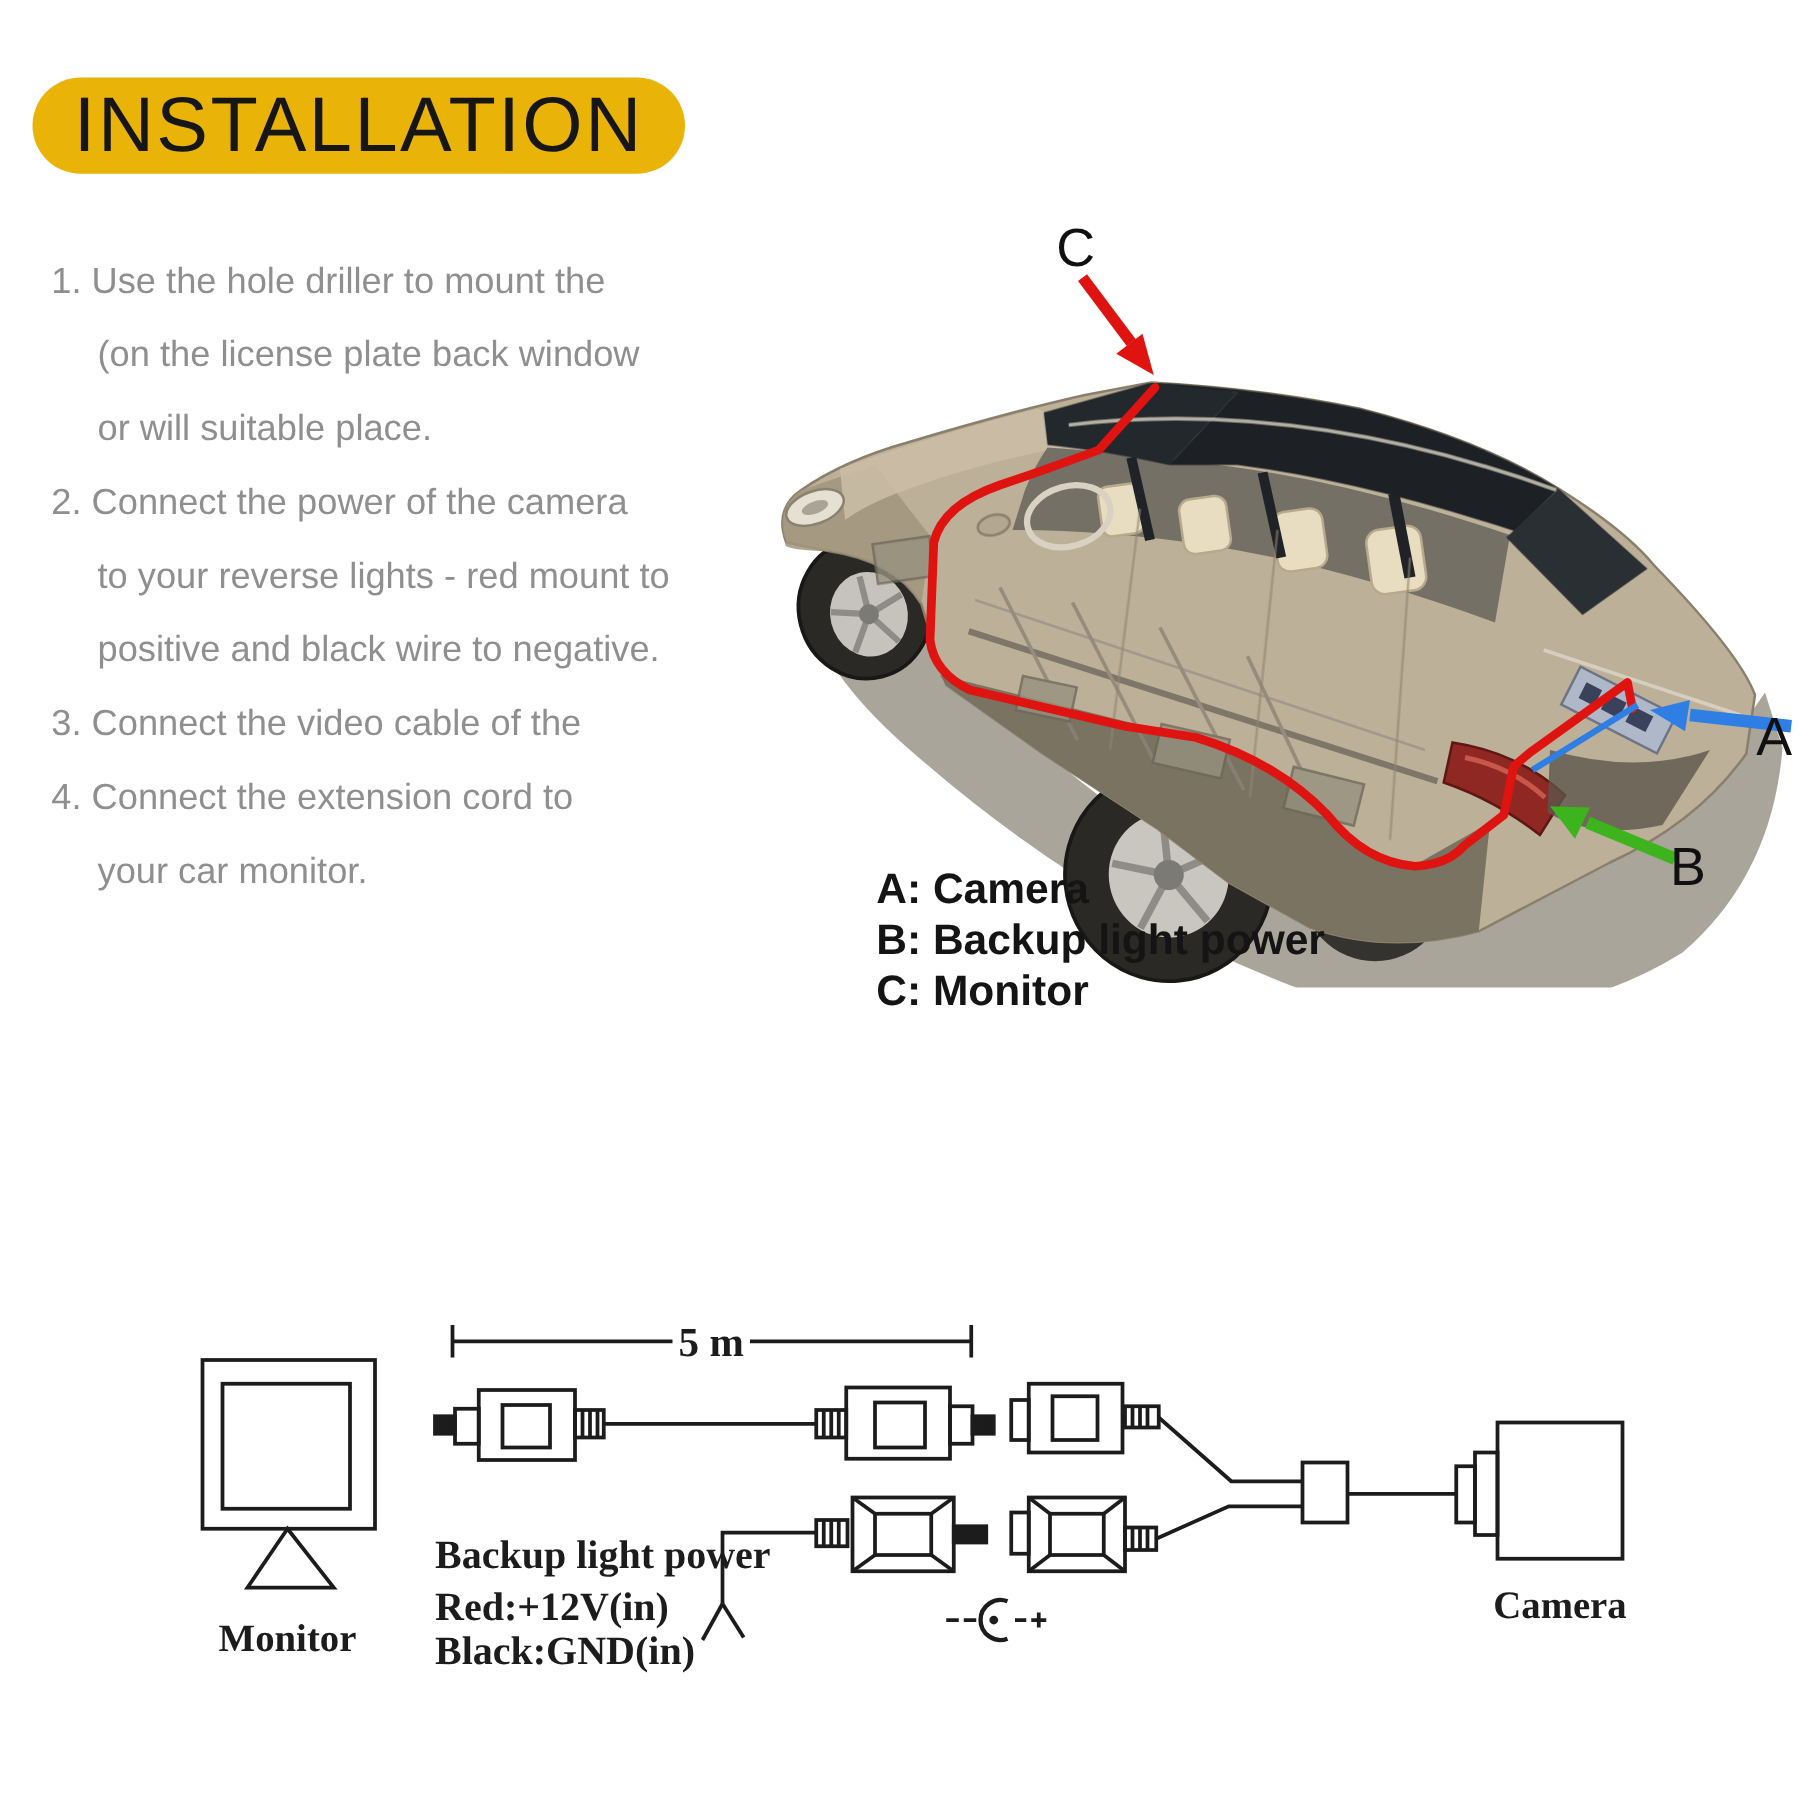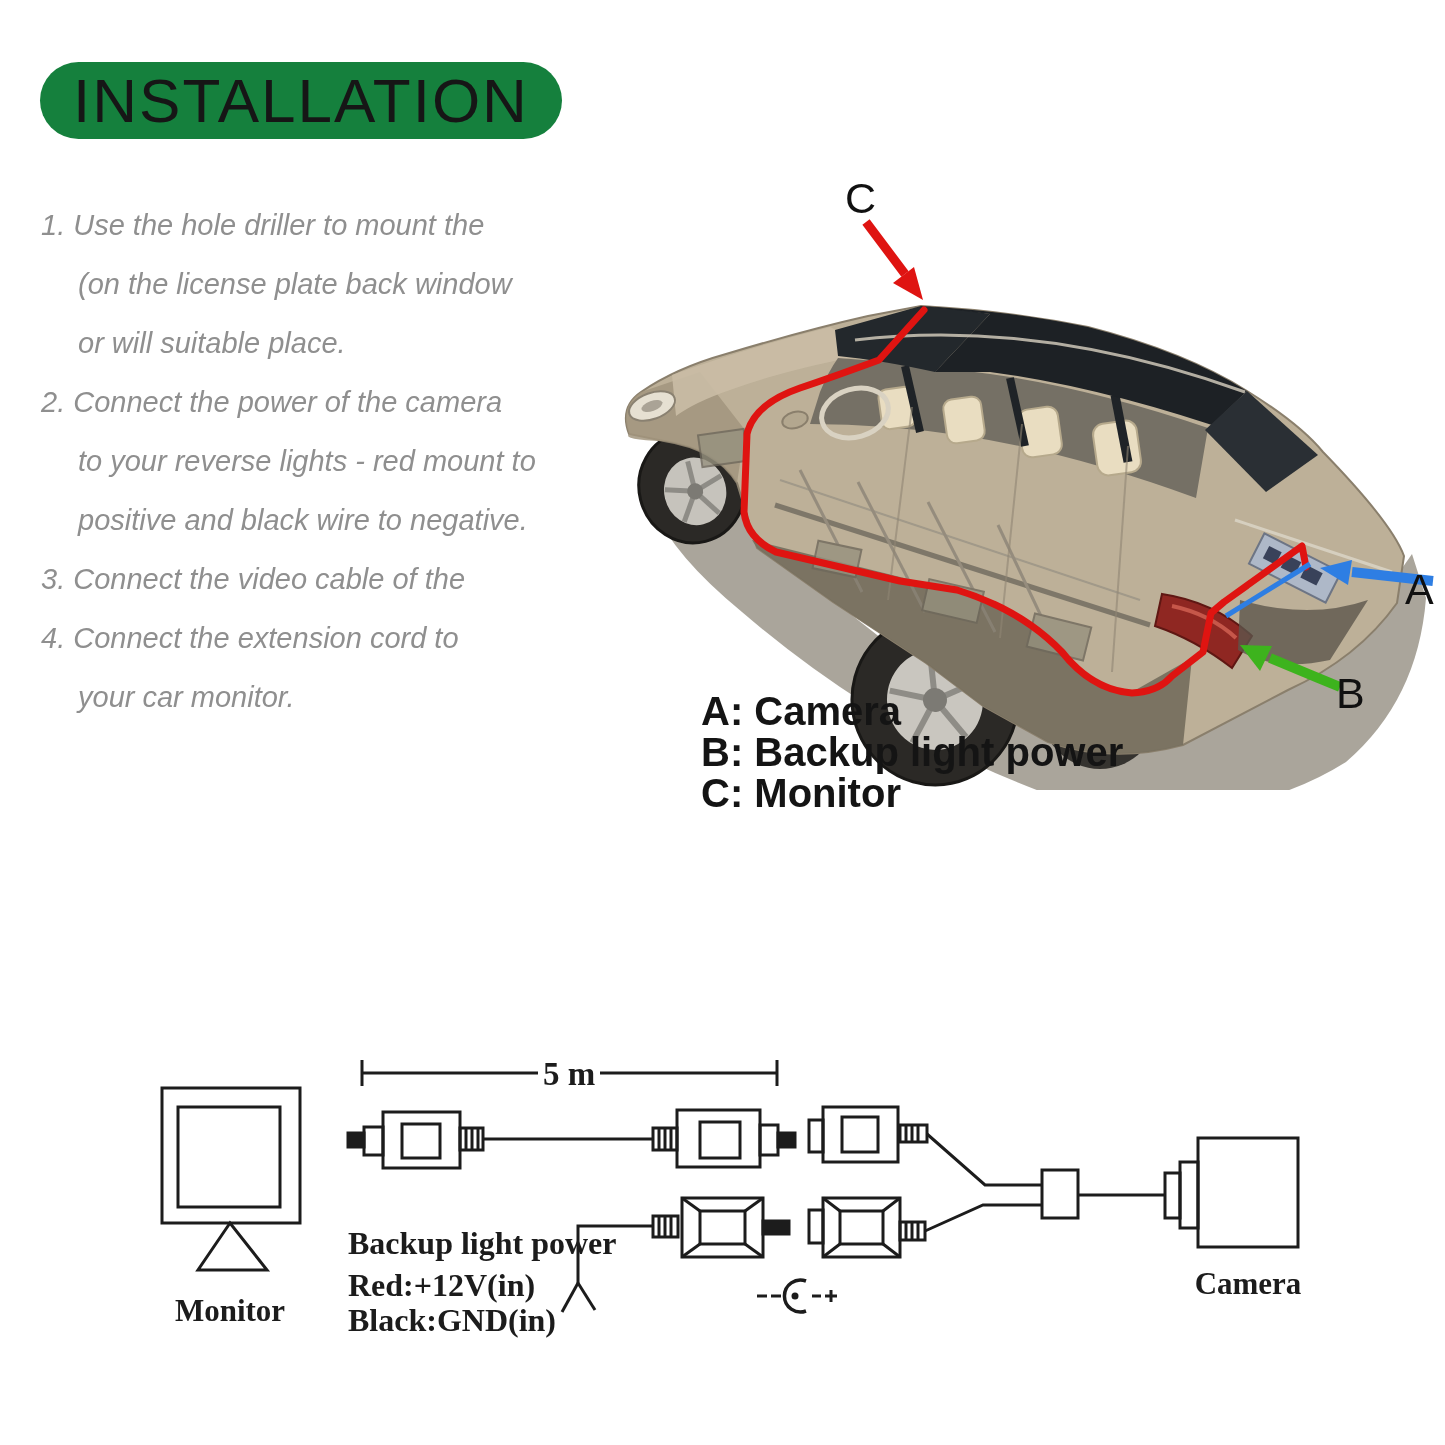--- a/index.html
+++ b/index.html
@@ -1,24 +1,24 @@
 <!DOCTYPE html>
 <html><head>
 <meta charset="utf-8">
 <style>
   html,body{margin:0;padding:0;background:#ffffff;}
   .page{position:relative;width:1445px;height:1445px;background:#ffffff;overflow:hidden;
         font-family:"Liberation Sans",sans-serif;}
-  .title-pill{position:absolute;left:40px;top:62px;width:522px;height:77px;border-radius:40px;
-        background:#15803d;display:flex;align-items:center;justify-content:center;}
+  .title-pill{position:absolute;left:26px;top:62px;width:522px;height:77px;border-radius:40px;
+        background:#eab308;display:flex;align-items:center;justify-content:center;}
   .title-pill span{font-size:62px;letter-spacing:2px;color:#161616;font-weight:400;}
-  .instructions{position:absolute;left:41px;top:196px;width:575px;color:#8f8f8f;font-size:29px;font-style:italic;}
+  .instructions{position:absolute;left:41px;top:196px;width:575px;color:#8f8f8f;font-size:29px;}
   .iline{height:59px;display:flex;align-items:center;white-space:nowrap;}
   .iline.ind{padding-left:37px;}
-  .legend{position:absolute;left:701px;top:691px;color:#141414;font-size:40px;font-weight:bold;
+  .legend{position:absolute;left:701px;top:691px;color:#141414;font-size:34px;font-weight:bold;
         line-height:41px;white-space:nowrap;}
   .car-svg{position:absolute;left:600px;top:150px;width:845px;height:640px;}
   .diag-svg{position:absolute;left:140px;top:1050px;width:1175px;height:300px;filter:blur(.3px);}
   .diag-svg text{font-family:"Liberation Serif",serif;font-weight:bold;fill:#1c1c1c;}
   .car-svg text{font-family:"Liberation Sans",sans-serif;fill:#101010;}
 </style>
 </head>
 <body>
 
 <div class="page">

